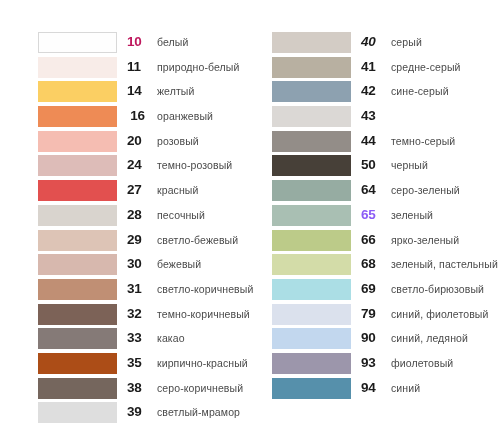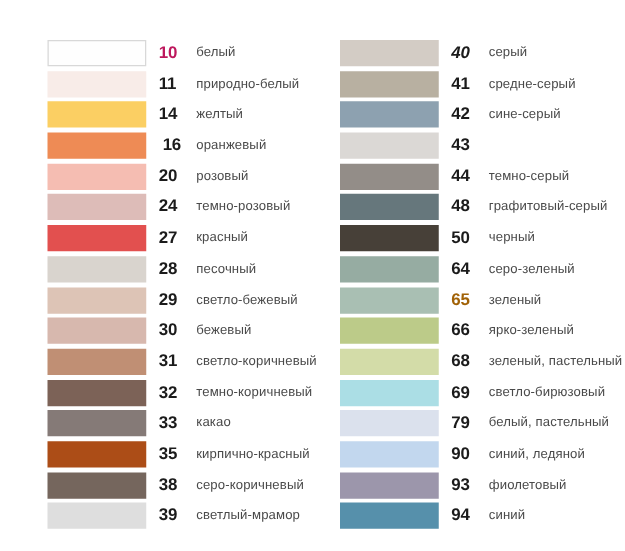--- a/index.html
+++ b/index.html
@@ -168,58 +168,53 @@
       <div class="swatch-row">
         <div class="swatch" style="background: rgb(219, 216, 213);"></div>
         <div class="code" style="color: rgb(27, 27, 27);">43</div>
       </div>
       <div class="swatch-row">
         <div class="swatch" style="background: rgb(147, 141, 136);"></div>
         <div class="code" style="color: rgb(27, 27, 27);">44</div>
         <div class="name" style="color: rgb(74, 74, 74);">темно-серый</div>
       </div>
       <div class="swatch-row">
-        <div class="swatch" style="background: rgb(102, 119, 124);"></div>
-        <div class="code" style="color: rgb(27, 27, 27);">48</div>
-        <div class="name" style="color: rgb(74, 74, 74);">графитовый-серый</div>
-      </div>
-      <div class="swatch-row">
         <div class="swatch" style="background: rgb(71, 64, 56);"></div>
         <div class="code" style="color: rgb(27, 27, 27);">50</div>
         <div class="name" style="color: rgb(74, 74, 74);">черный</div>
       </div>
       <div class="swatch-row">
         <div class="swatch" style="background: rgb(150, 172, 162);"></div>
         <div class="code" style="color: rgb(27, 27, 27);">64</div>
         <div class="name" style="color: rgb(74, 74, 74);">серо-зеленый</div>
       </div>
       <div class="swatch-row">
         <div class="swatch" style="background: rgb(169, 191, 179);"></div>
-        <div class="code" style="color: #a16207;">65</div>
+        <div class="code" style="color: #8b5cf6;">65</div>
         <div class="name" style="color: rgb(74, 74, 74);">зеленый</div>
       </div>
       <div class="swatch-row">
         <div class="swatch" style="background: rgb(188, 203, 137);"></div>
         <div class="code" style="color: rgb(27, 27, 27);">66</div>
         <div class="name" style="color: rgb(74, 74, 74);">ярко-зеленый</div>
       </div>
       <div class="swatch-row">
         <div class="swatch" style="background: rgb(211, 220, 168);"></div>
         <div class="code" style="color: rgb(27, 27, 27);">68</div>
         <div class="name" style="color: rgb(74, 74, 74);">зеленый, пастельный</div>
       </div>
       <div class="swatch-row">
         <div class="swatch" style="background: rgb(171, 222, 229);"></div>
         <div class="code" style="color: rgb(27, 27, 27);">69</div>
         <div class="name" style="color: rgb(74, 74, 74);">светло-бирюзовый</div>
       </div>
       <div class="swatch-row">
         <div class="swatch" style="background: rgb(219, 225, 237);"></div>
         <div class="code" style="color: rgb(27, 27, 27);">79</div>
-        <div class="name" style="color: rgb(74, 74, 74);">белый, пастельный</div>
+        <div class="name" style="color: rgb(74, 74, 74);">синий, фиолетовый</div>
       </div>
       <div class="swatch-row">
         <div class="swatch" style="background: rgb(194, 215, 238);"></div>
         <div class="code" style="color: rgb(27, 27, 27);">90</div>
         <div class="name" style="color: rgb(74, 74, 74);">синий, ледяной</div>
       </div>
       <div class="swatch-row">
         <div class="swatch" style="background: rgb(156, 150, 171);"></div>
         <div class="code" style="color: rgb(27, 27, 27);">93</div>
         <div class="name" style="color: rgb(74, 74, 74);">фиолетовый</div>

